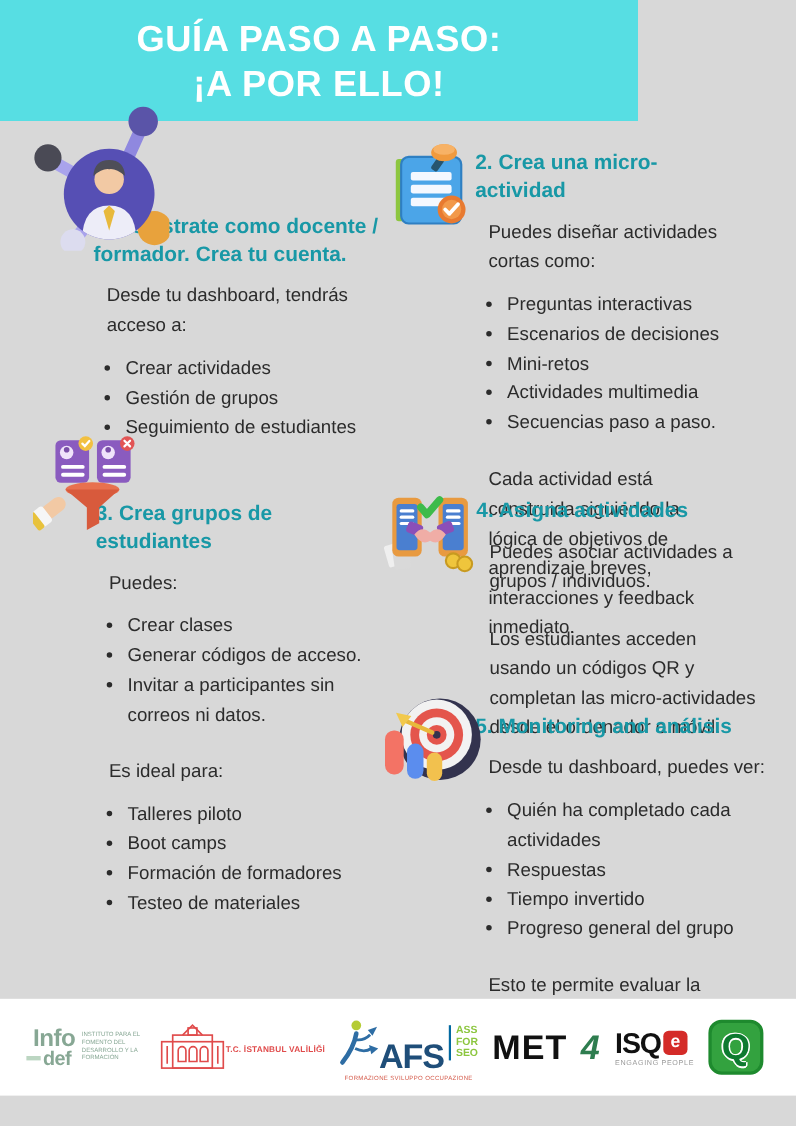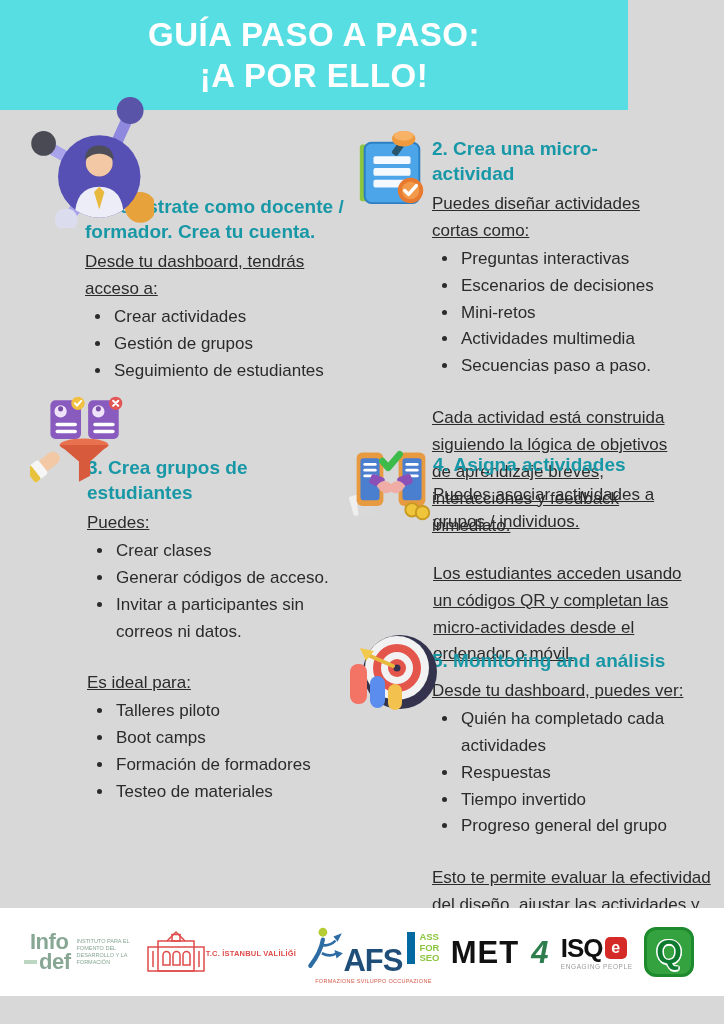--- a/index.html
+++ b/index.html
@@ -4,33 +4,33 @@
 <style>
   html,body { margin:0; padding:0; background:#ffffff; }
   .page {
     position:relative; width:724px; height:1024px; overflow:hidden;
     background:#D8D8D8;
     font-family:"Liberation Sans","DejaVu Sans",sans-serif;
     color:#2B2B2B;
   }
   
   .header-band {
-    position:absolute; top:0; left:0; width:628px; height:110px;
+    position:absolute; top:0; left:0; width:580px; height:110px;
     background:#57DEE3; display:flex; flex-direction:column;
     justify-content:center; align-items:center; z-index:1;
   }
   .title-line {
     color:#ffffff; font-weight:800; font-size:33px; line-height:1.25;
     letter-spacing:0.5px; text-align:center;
   }
   
   .sec { position:absolute; z-index:2; }
   .sec-heading { margin:0 0 5px 0; color:#1898A6; font-size:19px; line-height:1.32; font-weight:800; }
   .sec-heading span { display:block; }
-  .sec p { margin:0; font-size:17px; line-height:1.58;text-decoration:underline; }
+  .sec p { margin:12px; font-size:17px; line-height:1.58; }
   .sec ul { margin:1px 0 0 0; padding-left:27px; font-size:17px; line-height:1.58; }
   .sec li { padding-left:2px; }
   .gap-top { margin-top:25px !important; }
 
   .s1 { left:85px;  top:194px; width:268px; }
   .s2 { left:432px; top:136px; width:246px; }
   .s3 { left:87px;  top:455px; width:266px; }
   .s4 { left:433px; top:452px; width:272px; }
   .s5 { left:432px; top:648px; width:291px; }
 
@@ -47,33 +47,33 @@
     position:absolute; left:0; top:908px; width:724px; height:88px;
     background:#ffffff; display:flex; align-items:center;
     justify-content:space-between; padding:0 30px; box-sizing:border-box; z-index:2;
   }
   .logo { display:flex; align-items:center; }
 
   
   .infodef { gap:6px; }
   .infodef-words { display:flex; flex-direction:column; color:#87A794; font-weight:700; line-height:0.9; }
   .info-top { font-size:22px; letter-spacing:-0.5px; }
-  .info-bottom { font-size:22px; letter-spacing:-0.5px; display:flex; align-items:center; margin-left:8px; }
+  .info-bottom { font-size:18px; letter-spacing:-0.5px; display:flex; align-items:center; margin-left:8px; }
   .info-dash { display:inline-block; width:13px; height:4px; background:#BCD6C2; margin-right:2px; margin-left:-14px; }
   .infodef-tag { font-size:5.5px; color:#87A794; width:58px; line-height:1.3; }
 
   
   .istanbul { flex-direction:row; }
   .ist-label { color:#E04B4B; font-size:7.5px; font-weight:700; letter-spacing:0.2px; margin-top:2px; white-space:nowrap; }
 
   
   .afs-wrap { display:flex; flex-direction:column; align-items:center; }
   .afs-row { display:flex; align-items:center; }
   .afs-name { color:#1F4E79; font-size:31px; font-weight:800; letter-spacing:-1px; line-height:1;margin-top:24px; }
-  .afs-side { border-left:8px solid #0369a1; margin-left:5px; padding-left:4px; display:flex; flex-direction:column; color:#8CC63F; font-size:9.5px; font-weight:800; line-height:1.15; }
+  .afs-side { border-left:2px solid #0369a1; margin-left:5px; padding-left:4px; display:flex; flex-direction:column; color:#8CC63F; font-size:9.5px; font-weight:800; line-height:1.15; }
   .afs-tag { color:#D45B4B; font-size:5.5px; letter-spacing:0.3px; margin-top:2px; white-space:nowrap; }
 
   
   .meta4 { font-weight:800; font-size:31px; letter-spacing:1px; line-height:1;gap:12px; }
   .meta4 .m-black { color:#111111; }
   .meta4 .m-green { color:#2E7D4F; font-style:italic; }
 
   
   .isqe { flex-direction:column; align-items:flex-start;text-align:center; }
   .isqe-top { display:flex; align-items:center; }

